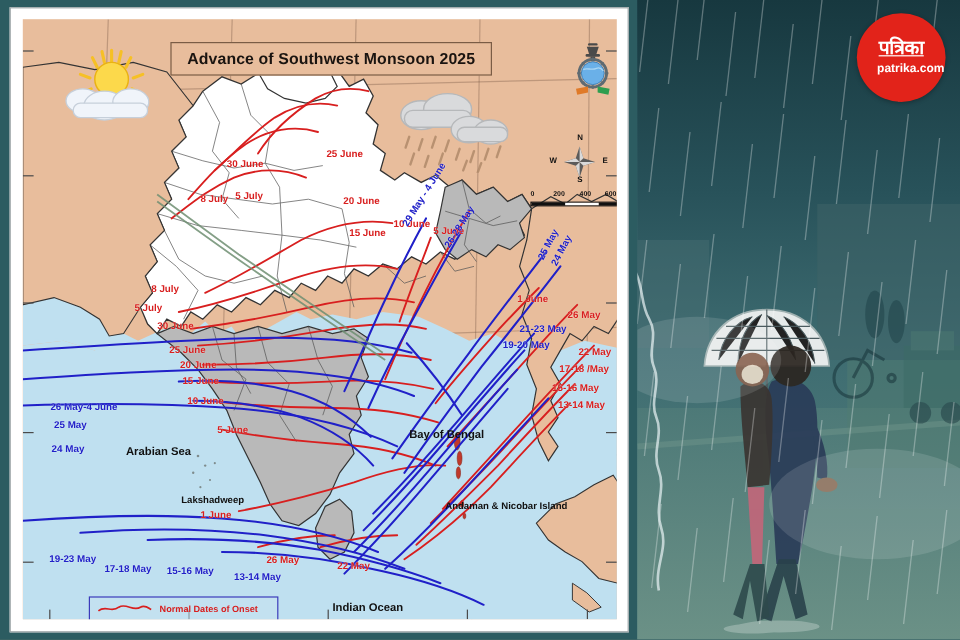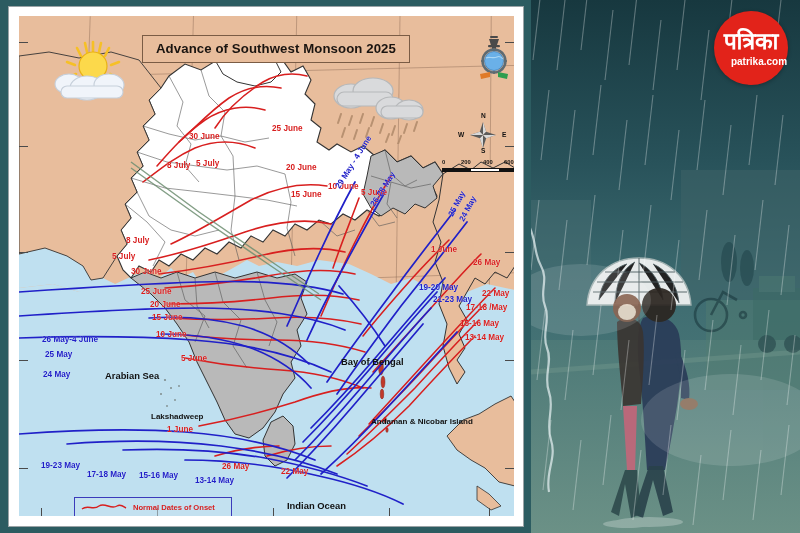--- a/index.html
+++ b/index.html
@@ -81,21 +81,21 @@
     background:
       linear-gradient(180deg, #1c4049 0%, #2a545c 18%, #3d6b70 45%, #4d7b7c 68%, #56837f 100%);
   }
   #photo-panel .p-layer { position: absolute; inset: 0; }
   #watermark {
     position: absolute; right: 12px; top: 11px; width: 74px; height: 74px;
     border-radius: 50%; background: #e2231a; color: #fff;
     display: flex; flex-direction: column; align-items: center; justify-content: center;
     box-shadow: 0 1px 4px rgba(0,0,0,.3);
   }
-  #watermark .wm-hi { font-size: 23px; font-weight: bold; line-height: 1; letter-spacing: -.3px; }
+  #watermark .wm-hi { font-size: 16px; font-weight: bold; line-height: 1; letter-spacing: -.3px; text-decoration: underline; }
   #watermark .wm-en { font-size: 10px; font-weight: bold; margin-top: 3px; padding-left: 16px; }
 </style>
 </head>
 <body>
 
 <div id="stage">
 
   <div id="map-panel">
     <div id="map-outer">
       <div id="map-inner">
@@ -415,29 +415,29 @@
             <span class="lbl lbl-red" style="left: 446px; top: 318px; transform-origin: left center;">13-14 May</span>
             <span class="lbl lbl-red" style="left: 203px; top: 447px; transform-origin: left center;">26 May</span>
             <span class="lbl lbl-red" style="left: 262px; top: 452px; transform-origin: left center;">22 May</span>
             <span class="lbl lbl-blue" style="left: 319px; top: 168px; transform: rotate(-58deg); transform-origin: left center;">29 May - 4 June</span>
             <span class="lbl lbl-blue" style="left: 354px; top: 186px; transform: rotate(-58deg); transform-origin: left center;">26-28 May</span>
             <span class="lbl lbl-blue" style="left: 432px; top: 196px; transform: rotate(-62deg); transform-origin: left center;">25 May</span>
             <span class="lbl lbl-blue" style="left: 443px; top: 201px; transform: rotate(-62deg); transform-origin: left center;">24 May</span>
             <span class="lbl lbl-blue" style="left: 23px; top: 320px; transform-origin: left center;">26 May-4 June</span>
             <span class="lbl lbl-blue" style="left: 26px; top: 335px; transform-origin: left center;">25 May</span>
             <span class="lbl lbl-blue" style="left: 24px; top: 355px; transform-origin: left center;">24 May</span>
-            <span class="lbl lbl-blue" style="left: 414px; top: 255px; transform-origin: left center; margin-top: 25px;">21-23 May</span>
+            <span class="lbl lbl-blue" style="left: 414px; top: 255px; transform-origin: left center;">21-23 May</span>
             <span class="lbl lbl-blue" style="left: 400px; top: 268px; transform-origin: left center; text-align: right;">19-20 May</span>
             <span class="lbl lbl-blue" style="left: 22px; top: 446px; transform-origin: left center;">19-23 May</span>
             <span class="lbl lbl-blue" style="left: 68px; top: 455px; transform-origin: left center;">17-18  May</span>
             <span class="lbl lbl-blue" style="left: 120px; top: 456px; transform-origin: left center;">15-16 May</span>
             <span class="lbl lbl-blue" style="left: 176px; top: 461px; transform-origin: left center;">13-14  May</span>
             <span class="lbl lbl-geo" style="left: 86px; top: 355px; transform-origin: left center;">Arabian Sea</span>
             <span class="lbl lbl-geo" style="left: 322px; top: 341px; transform-origin: left center;">Bay of Bengal</span>
-            <span class="lbl lbl-geo" style="left: 268px; top: 485px; transform-origin: left center;">Indian Ocean</span>
+            <span class="lbl lbl-geo" style="left: 258px; top: 485px; transform-origin: left center;">Indian Ocean</span>
             <span class="lbl lbl-geo-sm" style="left: 132px; top: 397px; transform-origin: left center; text-align: right;">Lakshadweep</span>
             <span class="lbl lbl-geo-sm" style="left: 352px; top: 402px; transform-origin: left center;">Andaman &amp; Nicobar Island</span>
           </div>
 
         <div id="legend">
           <div class="legend-row">
             <svg width="46" height="11" viewBox="0 0 46 11">
               <path d="M1,7 C7,2 12,9 18,4 C24,0 30,8 36,4 C40,1.5 43,5 45,6" stroke="#d81f1f" stroke-width="1.4" fill="none"></path>
             </svg>
             <span class="legend-text red">Normal Dates of Onset</span>

